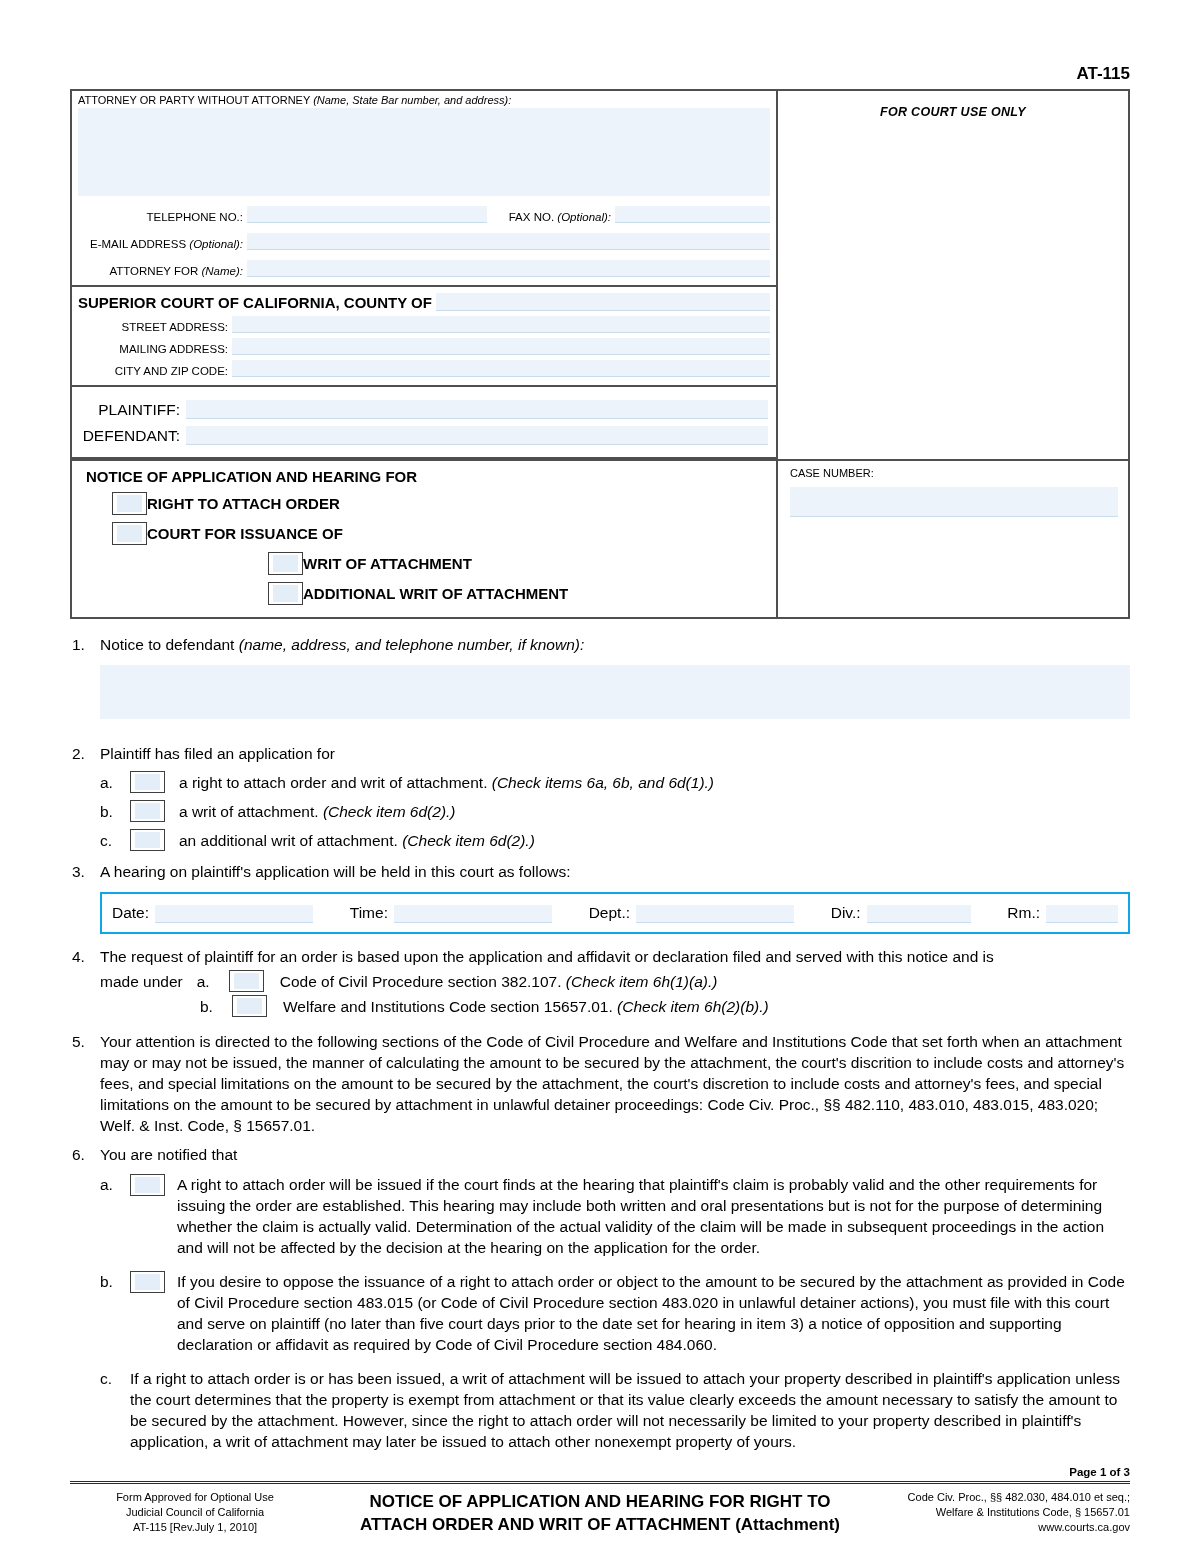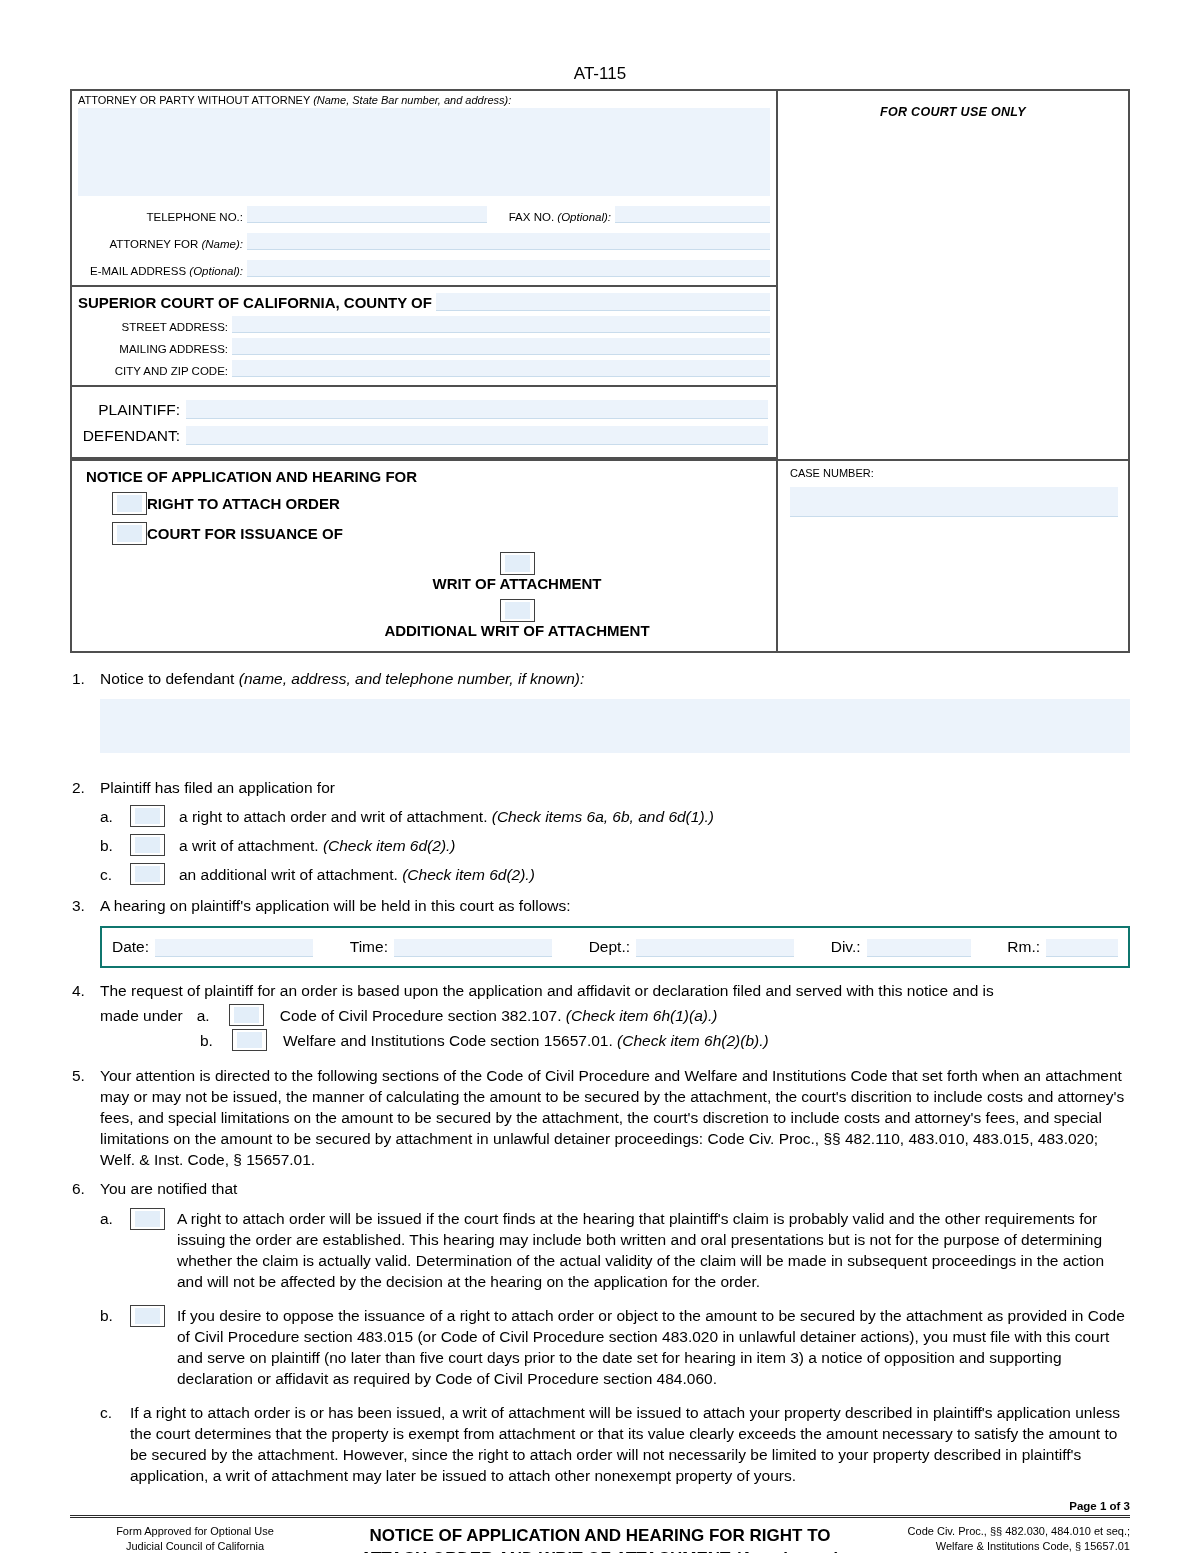--- a/index.html
+++ b/index.html
@@ -4,21 +4,21 @@
 <style>
   * { box-sizing: border-box; margin: 0; padding: 0; }
   html, body { background: #fff; }
   body {
     width: 1200px; height: 1553px; overflow: hidden;
     font-family: "Liberation Sans", sans-serif; color: #000;
   }
   .page { width: 1200px; padding: 0 70px; }
 
   
-  .form-number { padding-top: 64px; text-align: center; font-weight: normal; font-size: 17px; margin-bottom: 5px; }
+  .form-number { padding-top: 64px; text-align: right; font-weight: bold; font-size: 17px; margin-bottom: 5px; }
 
   
   .header-box { border: 2px solid #4f4f4f; }
   .hb-row { display: flex; }
   .hb-left { width: 706px; border-right: 2px solid #4f4f4f; }
   .hb-right { flex: 1; }
 
   .court-use { text-align: center; font-weight: bold; font-style: italic; font-size: 12.5px; padding-top: 14px; letter-spacing: .3px; }
 
   .sec { padding: 3px 6px 8px 6px; }
@@ -48,21 +48,21 @@
   .party-row { display: flex; align-items: flex-end; font-size: 15.5px; margin-top: 7px; }
   .w-party-label { width: 102px; text-align: right; white-space: nowrap; }
   .w-party-field { flex: 1; margin-left: 6px; }
   .party-row .fill { height: 19px; }
 
   
   .title-block { padding: 7px 10px 12px 14px; }
   .tb-heading { font-weight: bold; font-size: 15px; }
   .tb-opt { display: flex; align-items: center; font-weight: bold; font-size: 15px; margin-top: 7px; }
   .ind1 { margin-left: 26px; }
-  .ind2 { margin-left: 182px; flex-direction: column; }
+  .ind2 { margin-left: 182px; }
 
   .cb { display: inline-flex; width: 35px; height: 23px; border: 1.5px solid #3f3f3f; background: #fff; padding: 2px 4px; flex: none; }
   .cb-fill { flex: 1; background: #e3eef9; }
   .cb-sm { width: 35px; height: 22px; }
 
   .case-block { padding: 6px 10px 6px 12px; }
   .case-field { background: #ecf3fb; border-bottom: 1px solid #c9dcec; height: 30px; margin-top: 8px; }
 
   
   .body-copy { font-size: 15.5px; line-height: 21px; }
@@ -72,21 +72,21 @@
 
   .mt-item1 { margin-top: 15px; }
   .area-notice { background: #ecf3fb; height: 54px; margin: 10px 0 0 30px; }
 
   .mt-item2 { margin-top: 24px; }
   .sub { display: flex; align-items: center; margin-top: 7px; }
   .sub-letter { width: 30px; flex: none; padding-left: 30px; box-sizing: content-box; }
   .sub .cb { margin-right: 14px; }
 
   .mt-item3 { margin-top: 10px; }
-  .hearing-box { border: 2px solid #0f766e; margin: 10px 0 0 30px; padding: 8px 10px 9px 10px; display: flex; justify-content: space-between; align-items: flex-end; }
+  .hearing-box { border: 2px solid #0ea5e9; margin: 10px 0 0 30px; padding: 8px 10px 9px 10px; display: flex; justify-content: space-between; align-items: flex-end; }
   .hgroup { display: flex; align-items: flex-end; }
   .hgroup .fill { height: 18px; margin-left: 6px; }
   .hf-date { width: 158px; } .hf-time { width: 158px; } .hf-dept { width: 158px; } .hf-div { width: 104px; } .hf-rm { width: 72px; }
 
   .mt-item4 { margin-top: 12px; }
   .made-row { display: flex; align-items: center; margin-top: 3px; }
   .made-label { margin-right: 14px; }
   .letter4 { width: 32px; flex: none; }
   .made-row .cb { margin-right: 16px; }
   .b4-spacer { width: 100px; flex: none; }
@@ -131,30 +131,30 @@
             <span class="fill w-tel-field"></span>
             <span class="fr-label w-fax-label">
               <span>FAX NO.</span>
               <span class="it">(Optional):</span>
             </span>
             <span class="fill w-fax-field"></span>
           </div>
 
           <div class="field-row">
             <span class="fr-label w-row-label">
+              <span>E-MAIL ADDRESS</span>
+              <span class="it">(Optional):</span>
+            </span>
+            <span class="fill w-row-field"></span>
+          </div>
+
+          <div class="field-row">
+            <span class="fr-label w-row-label">
               <span>ATTORNEY FOR</span>
               <span class="it">(Name):</span>
-            </span>
-            <span class="fill w-row-field"></span>
-          </div>
-
-          <div class="field-row">
-            <span class="fr-label w-row-label">
-              <span>E-MAIL ADDRESS</span>
-              <span class="it">(Optional):</span>
             </span>
             <span class="fill w-row-field"></span>
           </div>
         </div>
 
         <div class="sec sec-court">
           <div class="court-title-row">
             <span>SUPERIOR COURT OF CALIFORNIA, COUNTY OF</span>
             <span class="fill w-row-field"></span>
           </div>

